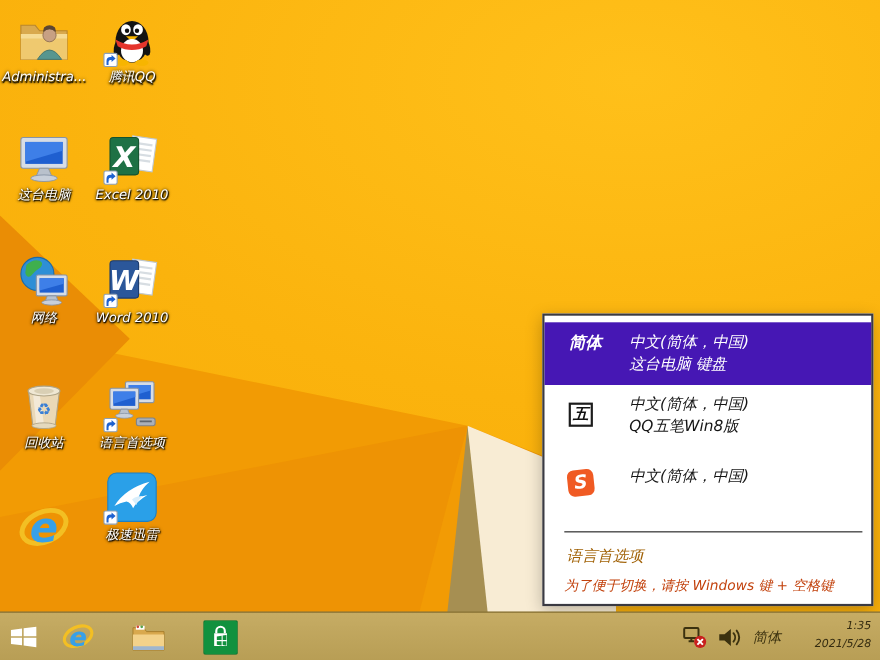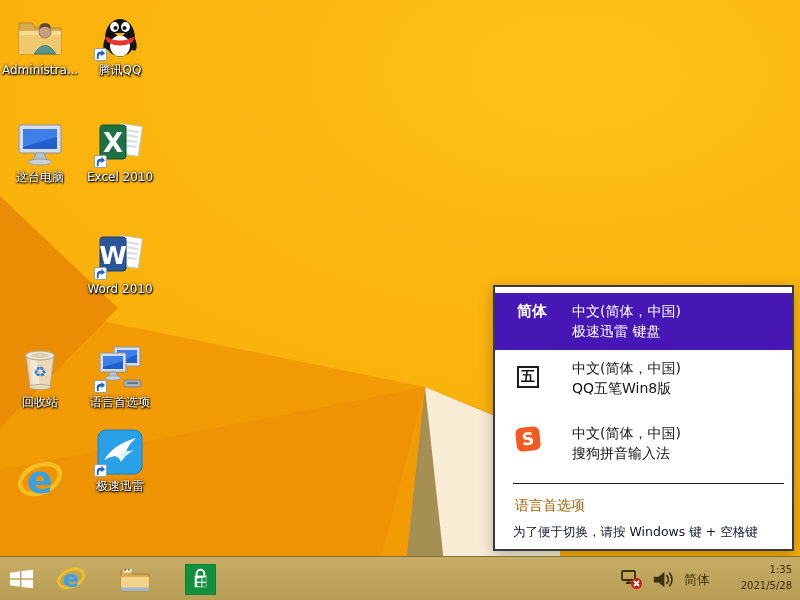--- a/index.html
+++ b/index.html
@@ -1,17 +1,18 @@
 <!DOCTYPE html>
 <html><head>
 <meta charset="utf-8">
 <style>
   html,body{margin:0;padding:0;background:#222;}
   #screen{position:relative;width:800px;height:600px;overflow:hidden;
           font-family:"DejaVu Sans","Liberation Sans",sans-serif;
+          font-style:italic;
           -webkit-font-smoothing:antialiased;}
   #screen *{box-sizing:border-box;}
 
   
   .wp{position:absolute;left:0;top:0;width:800px;height:600px;}
   .wp-base{background:radial-gradient(120% 90% at 72% 12%, #FFC01A 0%, #FBB30D 55%, #F7AC08 100%);}
   .wp-mid  {background:#F29B04;clip-path:polygon(0px 300px,425px 387px,425px 600px,0px 600px);}
   .wp-fan  {background:#EE9304;clip-path:polygon(425px 387px,370px 600px,0px 600px,0px 470px);}
   .wp-wedge{background:#EA8D05;clip-path:polygon(0px 196px,118px 308px,0px 428px);}
   .wp-khaki{background:#A68F52;clip-path:polygon(425px 387px,402px 600px,452px 600px);}
@@ -34,21 +35,21 @@
   .pp-h-lines{position:absolute;left:77px;top:8px;font-size:14px;line-height:20px;}
   .pp-item{position:absolute;left:0;width:100%;height:58px;}
   .pp-item .txt{position:absolute;left:77px;top:0;font-size:14px;line-height:20px;color:#151515;}
   .wubi-box{position:absolute;left:22px;top:8px;width:22px;height:22px;border:2px solid #1c1c1c;
       background:#fff;color:#111;font-size:14px;font-weight:bold;display:flex;align-items:center;justify-content:center;}
   .sogou-box{position:absolute;left:21px;top:4px;width:24px;height:24px;border-radius:6px;background:#F05A23;
       color:#fff;font-size:17px;font-weight:bold;display:flex;align-items:center;justify-content:center;
       transform:rotate(-6deg);}
   .pp-divider{position:absolute;left:18px;right:8px;top:196px;height:1px;background:#1A1A1A;}
   .pp-link{position:absolute;left:20px;top:210px;font-size:14px;color:#a16207;cursor:pointer;}
-  .pp-hint{position:absolute;left:18px;top:237px;font-size:12.5px;color:#0f172a;}
+  .pp-hint{position:absolute;left:18px;top:237px;font-size:12.5px;color:#c2410c;}
 
   
   .taskbar{position:absolute;left:0;top:556px;width:800px;height:44px;
       background:linear-gradient(#C6AC64,#B89E55);border-top:1px solid rgba(92,72,22,.55);}
   .tb-btn{position:absolute;top:5px;width:34px;height:34px;display:flex;align-items:center;justify-content:center;}
   .tray-text{position:absolute;font-size:13px;color:#3B310F;}
   .clock{position:absolute;right:8px;top:5px;text-align:right;font-size:10px;line-height:16px;color:#352C10;}
 </style>
 </head>
 <body>
@@ -128,20 +129,35 @@
       </svg>
       <span class="badge">
         <svg width="11" height="11" viewBox="0 0 12 12">
             <path d="M2 11V7a4 4 0 0 1 4-4h1V1l4 3.5L7 8V6H6a2 2 0 0 0-2 2v3z" fill="#1E62D0"></path>
           </svg>
       </span>
     </div>
     <div class="lbl">Excel 2010</div>
   </div>
 
+  <div class="dicon" style="left:2px;top:231px">
+    <div class="ic">
+      <svg width="48" height="48" viewBox="0 0 48 48">
+        <circle cx="18" cy="18" r="15" fill="#2E8FD6" stroke="#1C6AA8"></circle>
+        <path d="M8 10q6-6 12-4 4 2 1 6-5 3-9 8-4 2-5-3z" fill="#3FAF4E"></path>
+        <path d="M24 22q7-3 8 2t-6 8q-5-2-2-10z" fill="#3FAF4E"></path>
+        <rect x="17" y="19" width="28" height="19" rx="1.5" fill="#D7DDE6" stroke="#8794A6"></rect>
+        <rect x="20" y="22" width="22" height="13" fill="#1F5FD0"></rect>
+        <path d="M20 22h22v5l-22 6z" fill="#3E7FE8"></path>
+        <path d="M27 38h8l2 5H25z" fill="#B9C1CC" stroke="#8794A6" stroke-width="0.8"></path>
+        <ellipse cx="31" cy="44" rx="9" ry="2.4" fill="#C8CFD9" stroke="#8794A6" stroke-width="0.8"></ellipse>
+      </svg>
+    </div>
+    <div class="lbl">网络</div>
+  </div>
 
   <div class="dicon" style="left:82px;top:231px">
     <div class="ic">
       <svg width="48" height="48" viewBox="0 0 48 48">
         <g transform="rotate(8 34 24)">
           <rect x="22" y="6" width="22" height="30" fill="#fff" stroke="#BFC7CE"></rect>
           <path d="M25 12h16M25 17h16M25 22h16M25 27h16" stroke="#D7DDE2" stroke-width="2"></path>
         </g>
         <rect x="4" y="6" width="26" height="34" rx="3" fill="#2B579A"></rect>
         <rect x="4" y="6" width="26" height="34" rx="3" fill="none" stroke="#1C3A6B" stroke-width="1"></rect>
@@ -218,37 +234,36 @@
     </div>
     <div class="lbl">极速迅雷</div>
   </div>
 
   <div class="popup">
 
     <div class="pp-header">
       <div class="pp-badge">简体</div>
       <div class="pp-h-lines">
         <div>中文(简体，中国)</div>
-        <div>极速迅雷 键盘</div>
+        <div>这台电脑 键盘</div>
       </div>
     </div>
 
     <div class="pp-item" style="top:71px">
       <div class="wubi-box">五</div>
       <div class="txt">
         <div>中文(简体，中国)</div>
         <div>QQ五笔Win8版</div>
       </div>
     </div>
 
     <div class="pp-item" style="top:136px">
       <div class="sogou-box">S</div>
       <div class="txt">
         <div>中文(简体，中国)</div>
-        <div>搜狗拼音输入法</div>
       </div>
     </div>
 
     <div class="pp-divider"></div>
     <div class="pp-link">语言首选项</div>
     <div class="pp-hint">为了便于切换，请按 Windows 键 + 空格键</div>
   </div>
 
   <div class="taskbar">
 

